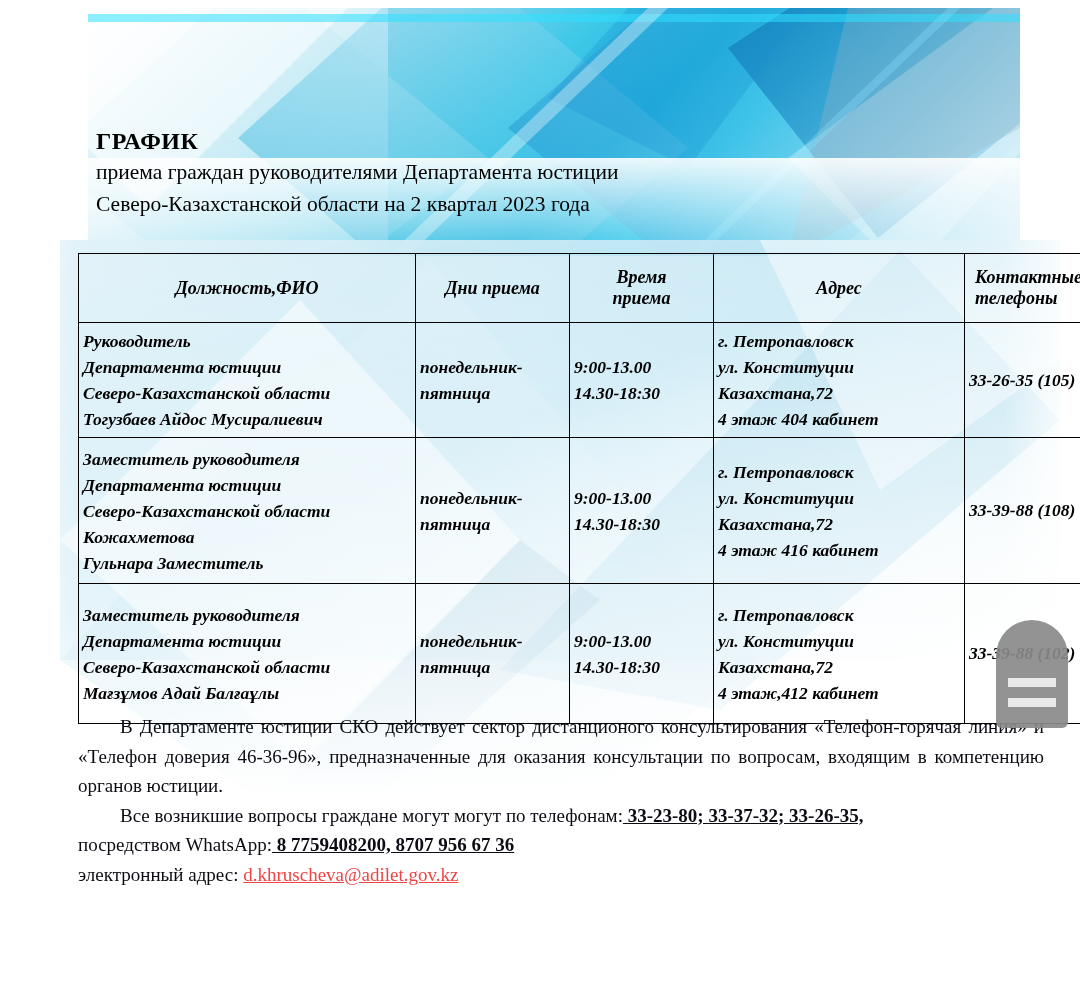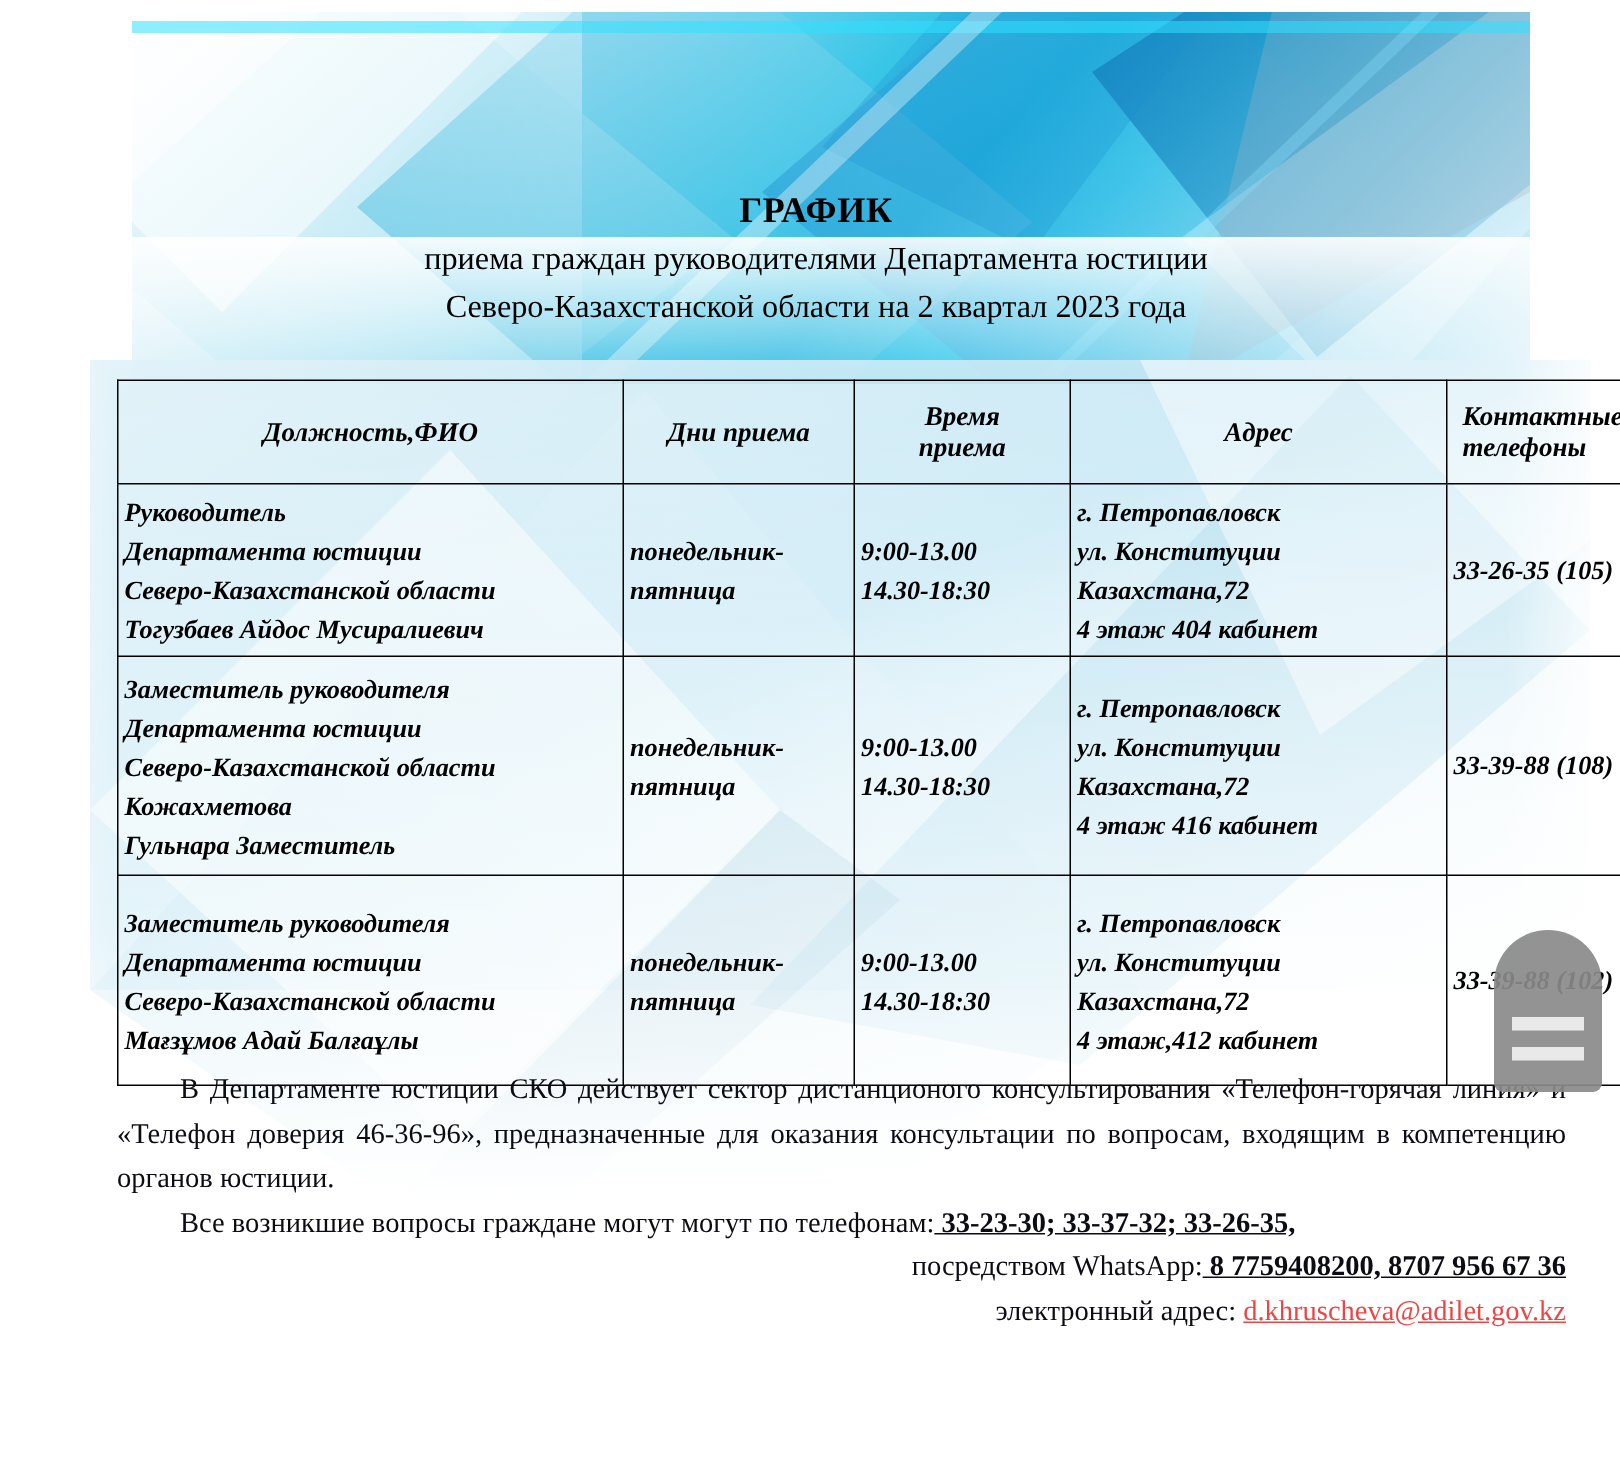--- a/index.html
+++ b/index.html
@@ -39,24 +39,24 @@
   }
   #sheet .wash {
     position: absolute;
     inset: 0;
     pointer-events: none;
   }
 
   
   #title-block {
     position: absolute;
-    left: 78px;
+    left: 96px;
     top: 126px;
     width: 932px;
-    text-align: center;
+    text-align: left;
     z-index: 6;
     color: #000;
   }
   #title-block .main-title {
     font-size: 24px;
     font-weight: bold;
     letter-spacing: 0.5px;
     line-height: 30px;
   }
   #title-block .sub-title {
@@ -114,21 +114,21 @@
     font-size: 19px;
     line-height: 29.5px;
     color: #0c0c14;
     z-index: 5;
   }
   #footer-text p { margin: 0; }
   #footer-text .para-justify {
     text-align: justify;
     text-indent: 42px;
   }
-  #footer-text .para-plain { text-align: right; margin-left: 24px; }
+  #footer-text .para-plain { text-align: left; }
   .u-bold {
     font-weight: bold;
     text-decoration: underline;
   }
   .email-link {
     color: #ef4444;
     text-decoration: underline;
   }
 
   
@@ -341,21 +341,21 @@
         <div>4 этаж,412 кабинет</div>
       </td>
       <td class="cell-left">33-39-88 (102)</td>
     </tr>
   </tbody>
 </table>
 
 <div id="footer-text">
   <p class="para-justify">В Департаменте юстиции СКО действует сектор дистанционого консультирования «Телефон-горячая линия» и «Телефон доверия 46-36-96», предназначенные для оказания консультации по вопросам, входящим в компетенцию органов юстиции.</p>
   <p class="para-justify">
-    <span>Все возникшие вопросы граждане могут могут  по телефонам:</span><span class="u-bold"> 33-23-30; 33-37-32; 33-26-35,</span>
+    <span>Все возникшие вопросы граждане могут могут  по телефонам:</span><span class="u-bold"> 33-23-80; 33-37-32; 33-26-35,</span>
   </p>
   <p class="para-plain">
     <span>посредством WhatsApp:</span><span class="u-bold"> 8 7759408200,  8707 956 67 36</span>
   </p>
   <p class="para-plain">
     <span>электронный адрес:</span>
     <span class="email-link">d.khruscheva@adilet.gov.kz</span>
   </p>
 </div>
 

